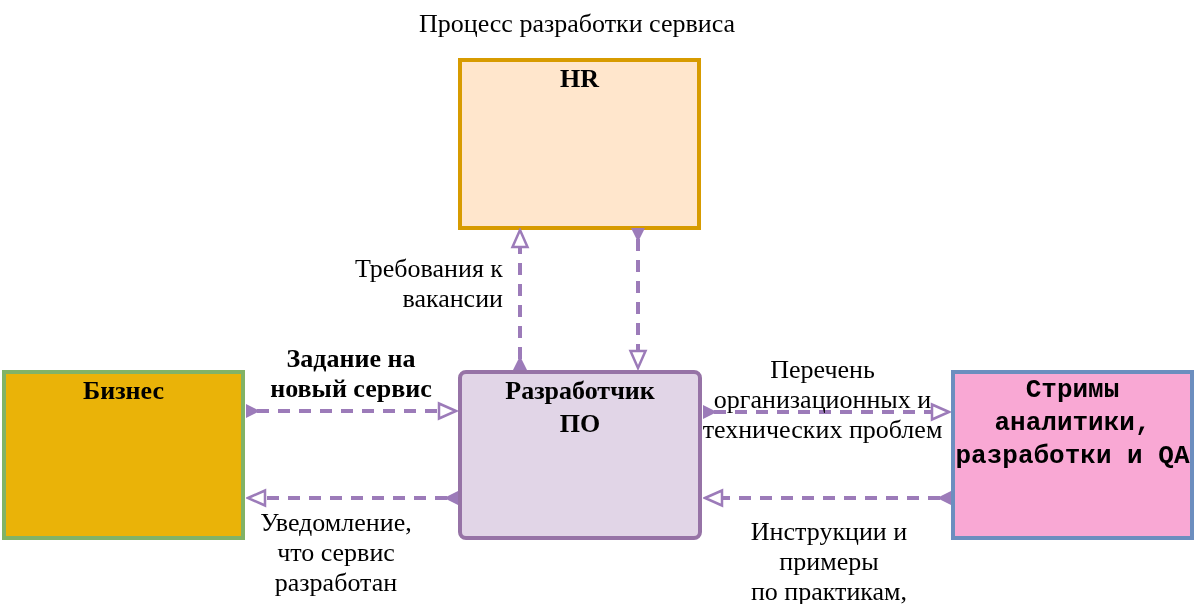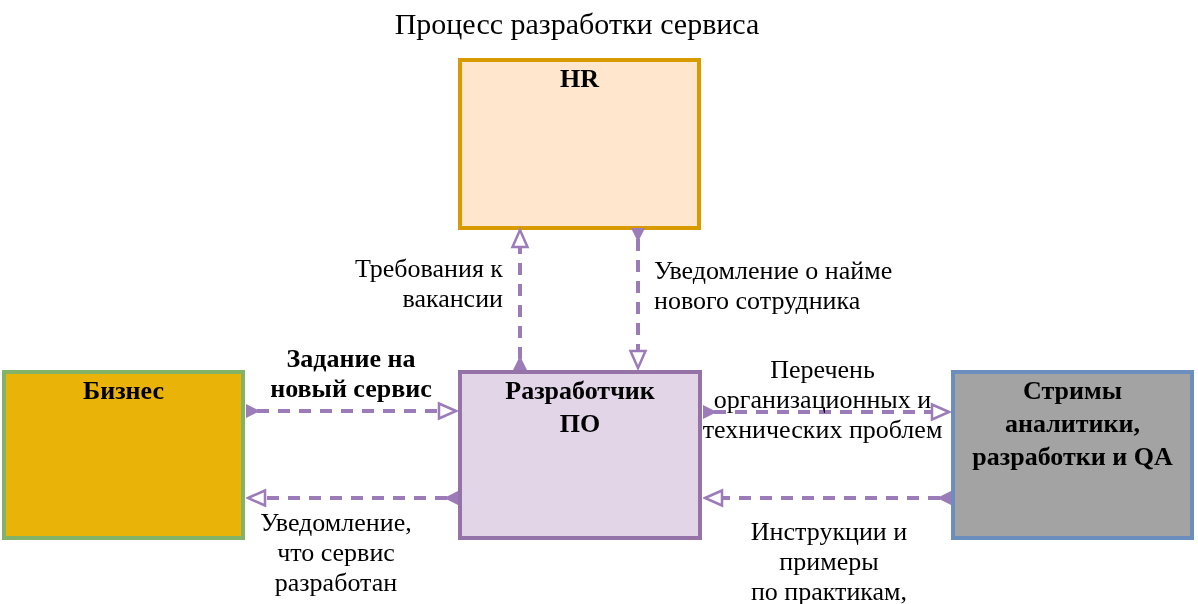--- a/index.html
+++ b/index.html
@@ -15,21 +15,21 @@
     font-family: "Liberation Serif", "DejaVu Serif", serif;
     color: #000000;
     overflow: hidden;
   }
   .diagram-title {
     position: absolute;
     left: 327px;
     top: 8px;
     width: 500px;
     text-align: center;
-    font-size: 30px;
+    font-size: 26px;
     line-height: 32px;
     color: #000000;
   }
   .node {
     position: absolute;
     box-sizing: border-box;
     border: 4px solid #888;
     display: flex;
     align-items: flex-start;
     justify-content: center;
@@ -77,25 +77,25 @@
 <div class="canvas">
 
   <div class="diagram-title">Процесс разработки сервиса</div>
 
   <div class="node node-hr" style="background: rgb(255, 230, 204); border-color: rgb(215, 155, 0);">
     <span class="node-label">HR</span>
   </div>
   <div class="node node-business" style="background: #eab308; border-color: rgb(130, 179, 102);">
     <span class="node-label">Бизнес</span>
   </div>
-  <div class="node node-developer" style="background: rgb(225, 213, 231); border-color: rgb(150, 115, 166);">
+  <div class="node node-developer" style="background: rgb(225, 213, 231); border-color: rgb(150, 115, 166); border-radius: 8px;">
     <span class="node-label">Разработчик
 ПО</span>
   </div>
-  <div class="node node-streams" style="background: #a3a3a3; border-color: rgb(108, 142, 191);">
+  <div class="node node-streams" style="background: #f9a8d4; border-color: rgb(108, 142, 191); font-family: Liberation Mono, monospace;">
     <span class="node-label">Стримы
 аналитики,
 разработки и QA</span>
   </div>
 
   <svg class="arrow arrow-up" width="34" height="142" viewBox="0 0 34 142">
     <polygon points="10,142 24,142 17,128" fill="currentColor"></polygon>
     <line x1="17" y1="131" x2="17" y2="19" stroke="currentColor" stroke-width="4" stroke-dasharray="12 9"></line>
     <polygon points="17,2 9.5,19 24.5,19" fill="#ffffff" stroke="currentColor" stroke-width="2.5"></polygon>
   </svg>
@@ -125,22 +125,20 @@
   </svg>
 
   <svg class="arrow arrow-s2d" width="248" height="30" viewBox="0 0 248 30">
     <polygon points="248,8 248,22 234,15" fill="currentColor"></polygon>
     <line x1="237" y1="15" x2="19" y2="15" stroke="currentColor" stroke-width="4" stroke-dasharray="12 9"></line>
     <polygon points="2,15 19,7.5 19,22.5" fill="#ffffff" stroke="currentColor" stroke-width="2.5"></polygon>
   </svg>
 
   <div class="edge-label lbl-trebovaniya">Требования к
 вакансии</div>
-  <div class="edge-label lbl-naym">Уведомление о найме
-нового сотрудника</div>
   <div class="edge-label lbl-zadanie">Задание на
 новый сервис</div>
   <div class="edge-label lbl-servis-gotov">Уведомление,
 что сервис
 разработан</div>
   <div class="edge-label lbl-perechen">Перечень
 организационных и
 технических проблем</div>
   <div class="edge-label lbl-instrukcii">Инструкции и примеры
 по практикам,

